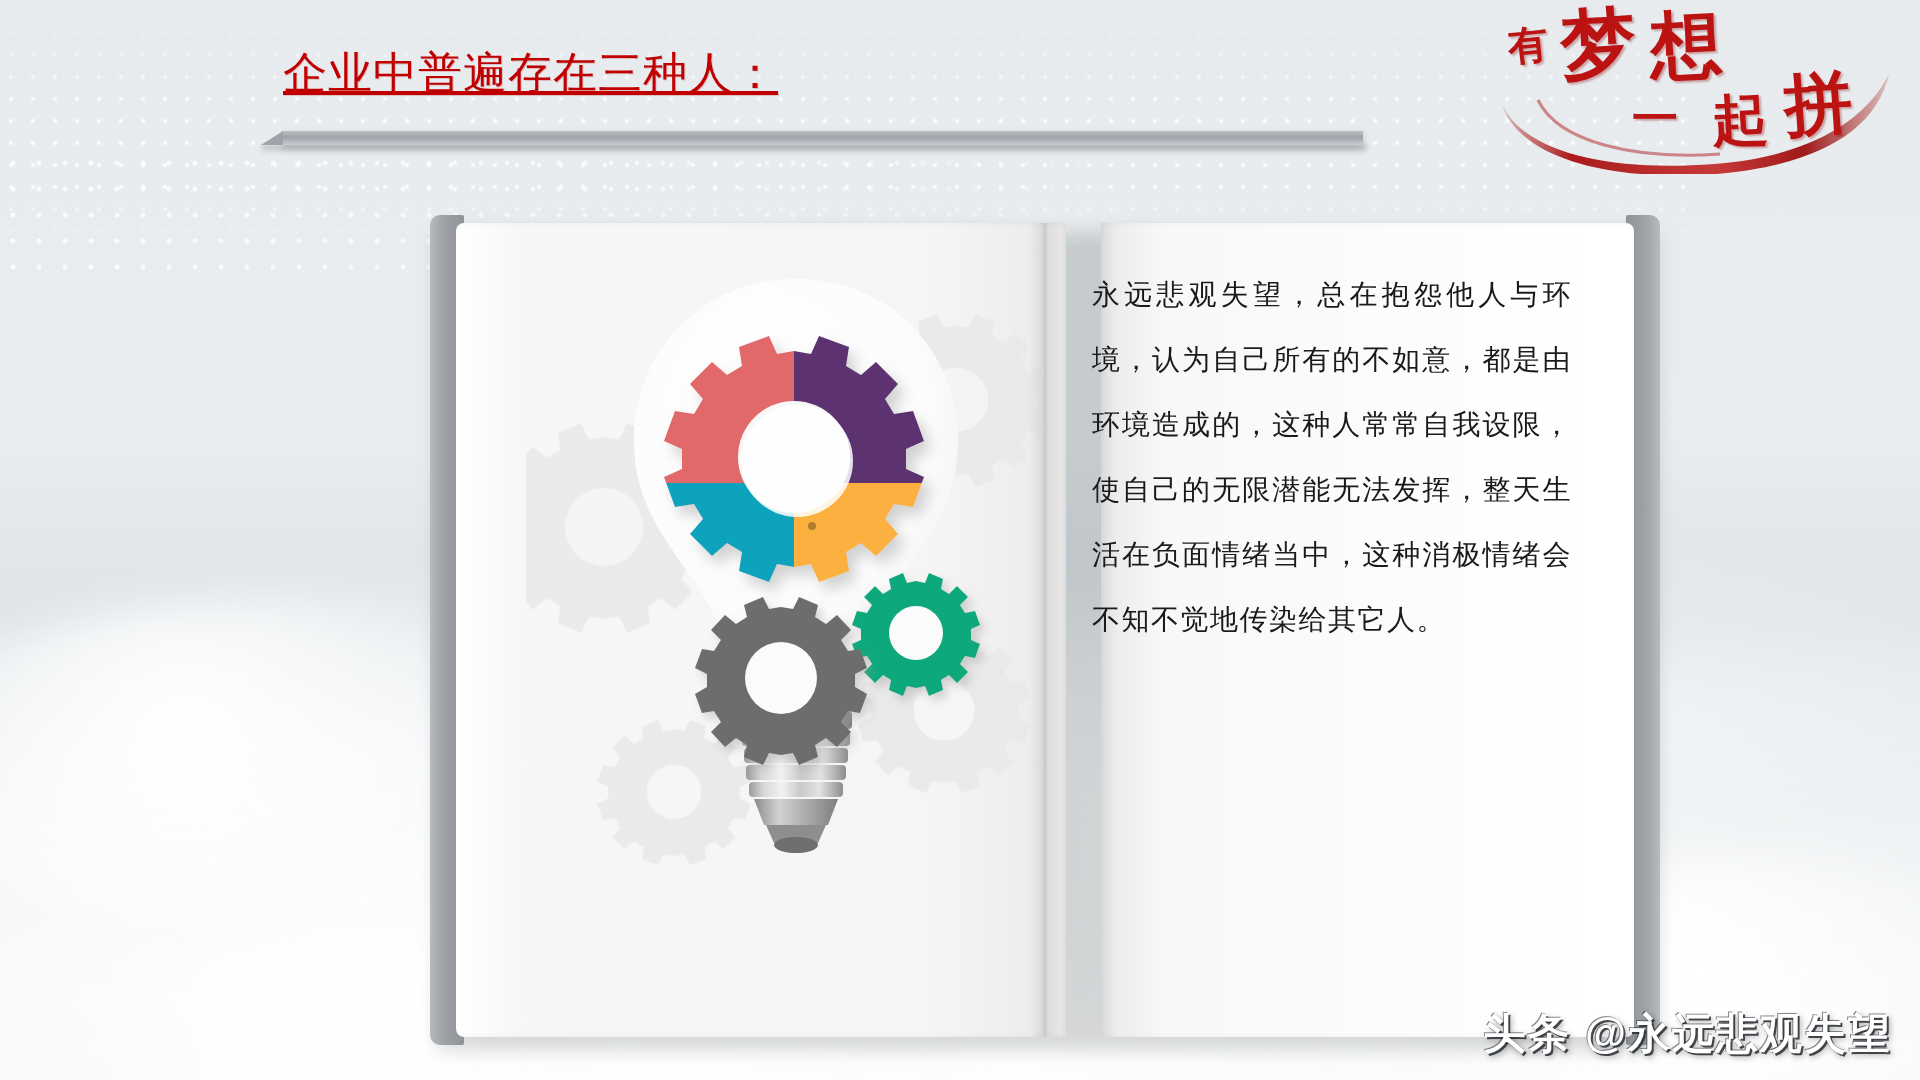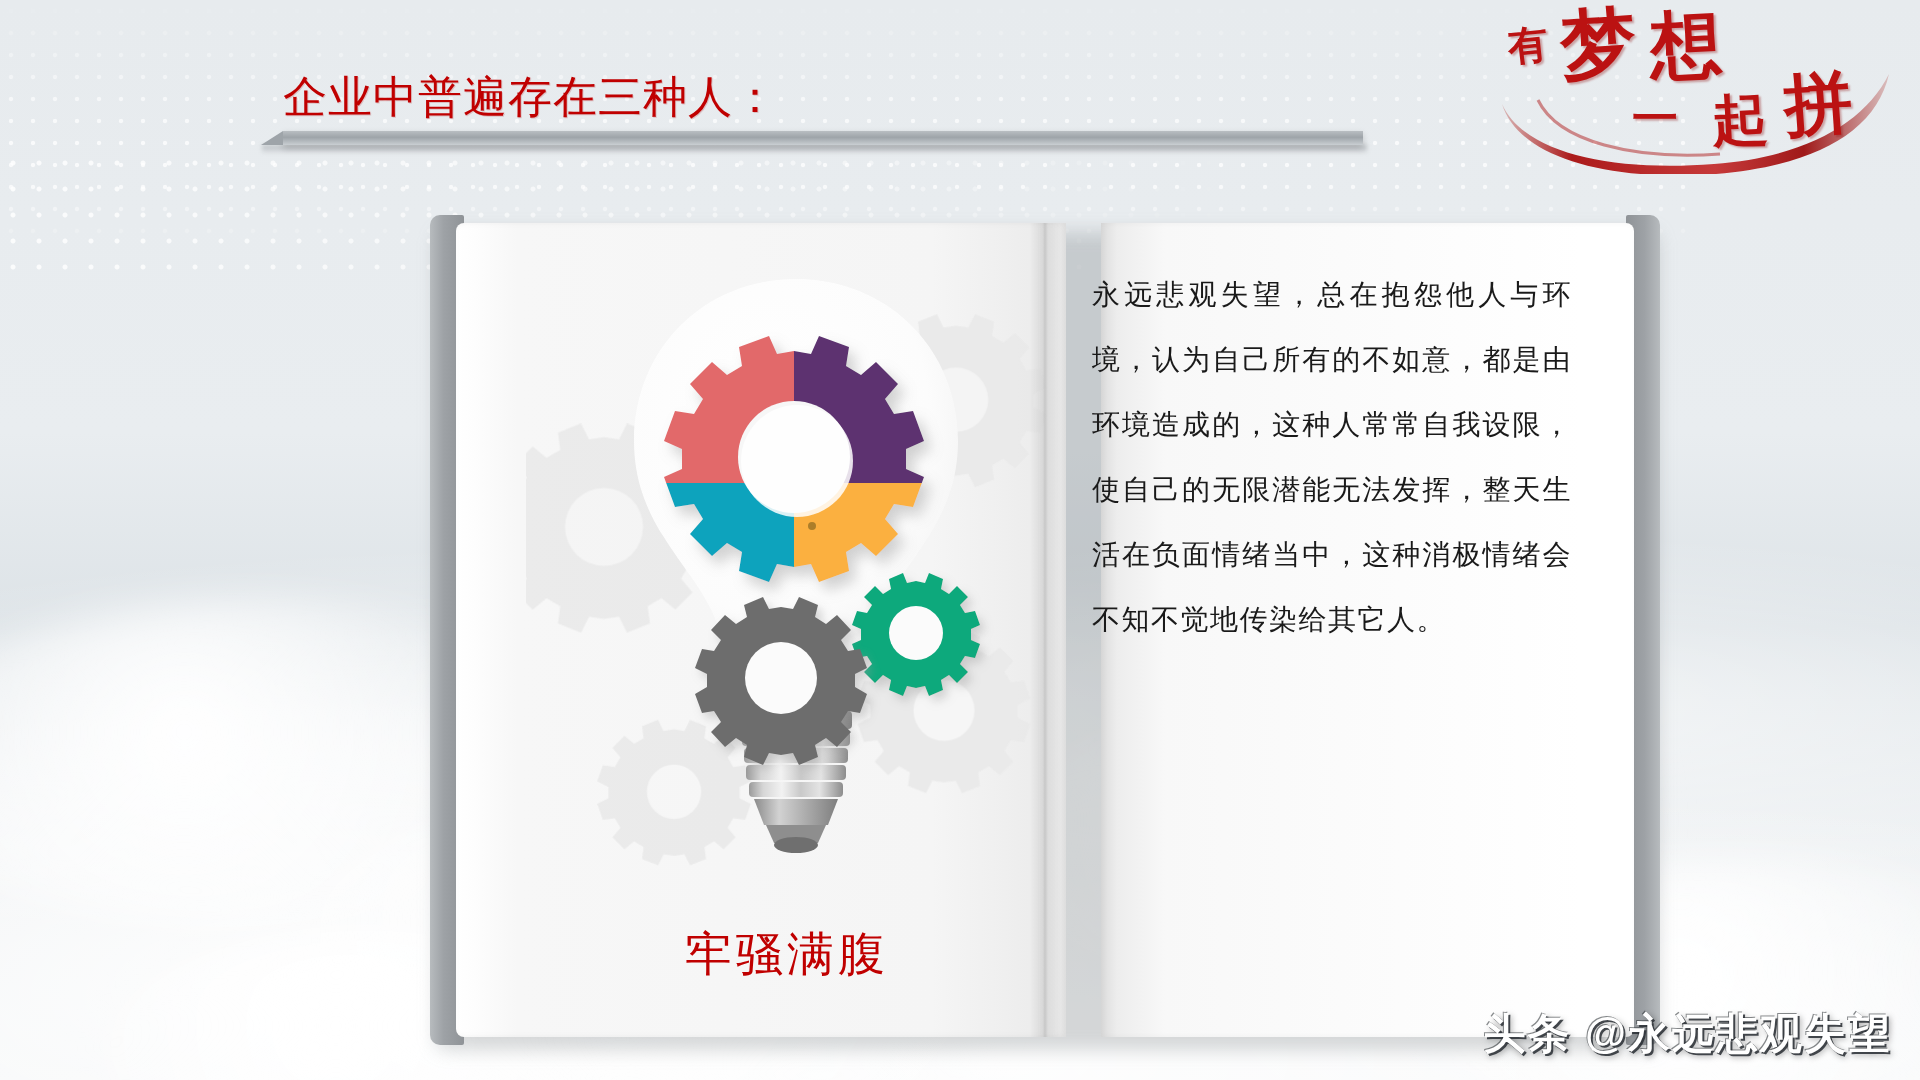--- a/index.html
+++ b/index.html
@@ -42,24 +42,25 @@
     position:absolute; left:0; top:150px; width:1250px; height:130px;
     background-image:radial-gradient(circle, rgba(255,255,255,.9) 2px, rgba(255,255,255,0) 3px);
     background-size:26px 26px;
     -webkit-mask-image:linear-gradient(90deg, rgba(0,0,0,.9) 0%, rgba(0,0,0,.5) 70%, rgba(0,0,0,0) 100%);
             mask-image:linear-gradient(90deg, rgba(0,0,0,.9) 0%, rgba(0,0,0,.5) 70%, rgba(0,0,0,0) 100%);
     pointer-events:none;
   }
 
   
   #title {
-    position:absolute; left:283px; top:72px;
+    position:absolute; left:283px; top:48px;
     font-size:44px; line-height:1.15; letter-spacing:1px;
     color:#c00000; font-weight:400; white-space:nowrap;
     text-shadow:1px 1px 0 rgba(160,0,0,.18);
+    text-decoration:underline;
   }
   
   #title-bar {
     position:absolute; left:283px; top:131px; width:1080px; height:14px;
     background:linear-gradient(180deg,#b9bec2 0%,#9ea4a9 45%,#c9ced2 100%);
     box-shadow:0 3px 7px rgba(0,0,0,.18);
   }
   #title-bar:after {
     content:""; position:absolute; left:-22px; top:0;
     border-top:14px solid transparent;
@@ -348,21 +349,20 @@
                      L67,18 L60,29 L70,39 L56,54 L45,45 L34,52 L37,64 L18,72 L12,60
                      L0,62 L-12,60 L-18,72 L-37,64 L-34,52 L-45,45 L-56,54 L-70,39
                      L-60,29 L-67,18 L-79,20 L-86,1 L-74,-6 L-74,-19 L-86,-25
                      L-79,-44 L-67,-42 L-60,-53 L-70,-63 L-56,-78 L-45,-69 L-34,-76
                      L-37,-88 L-18,-96 L-12,-84 Z" fill="#6d6d6d"></path>
             <circle cx="0" cy="-15" r="36" fill="#fbfbfb"></circle>
           </g>
         </svg>
       </div>
 
-      <div id="art-label">牢骚满腹</div>
     </div>
 
     <div class="page right">
       <div id="body-text">永远悲观失望，总在抱怨他人与环境，认为自己所有的不如意，都是由环境造成的，这种人常常自我设限，使自己的无限潜能无法发挥，整天生活在负面情绪当中，这种消极情绪会不知不觉地传染给其它人。</div>
     </div>
 
     <div id="gutter"></div>
   </div>
 
   <div id="watermark">头条 @永远悲观失望</div>

